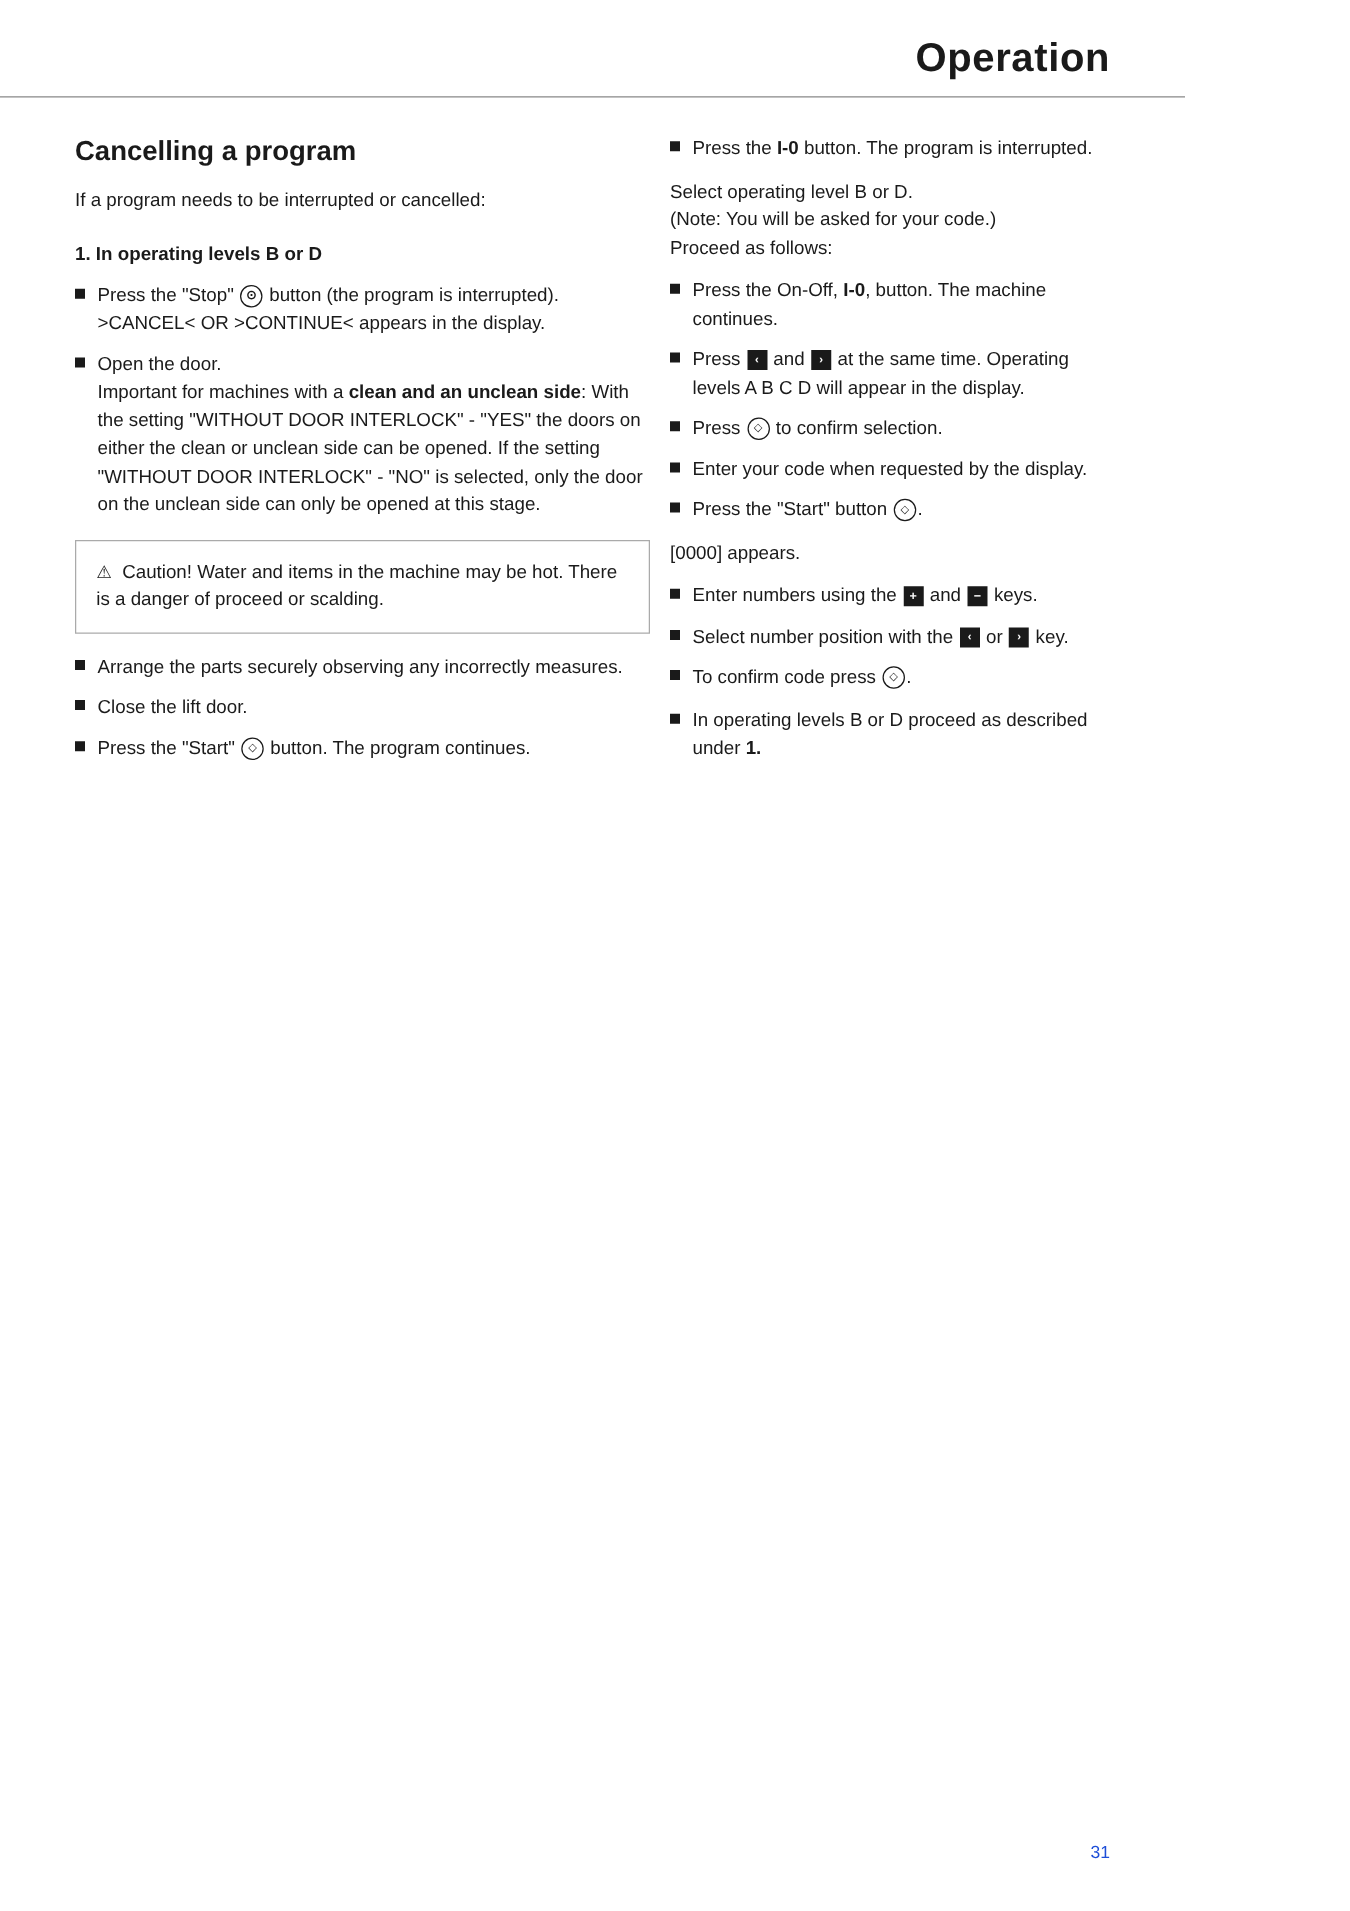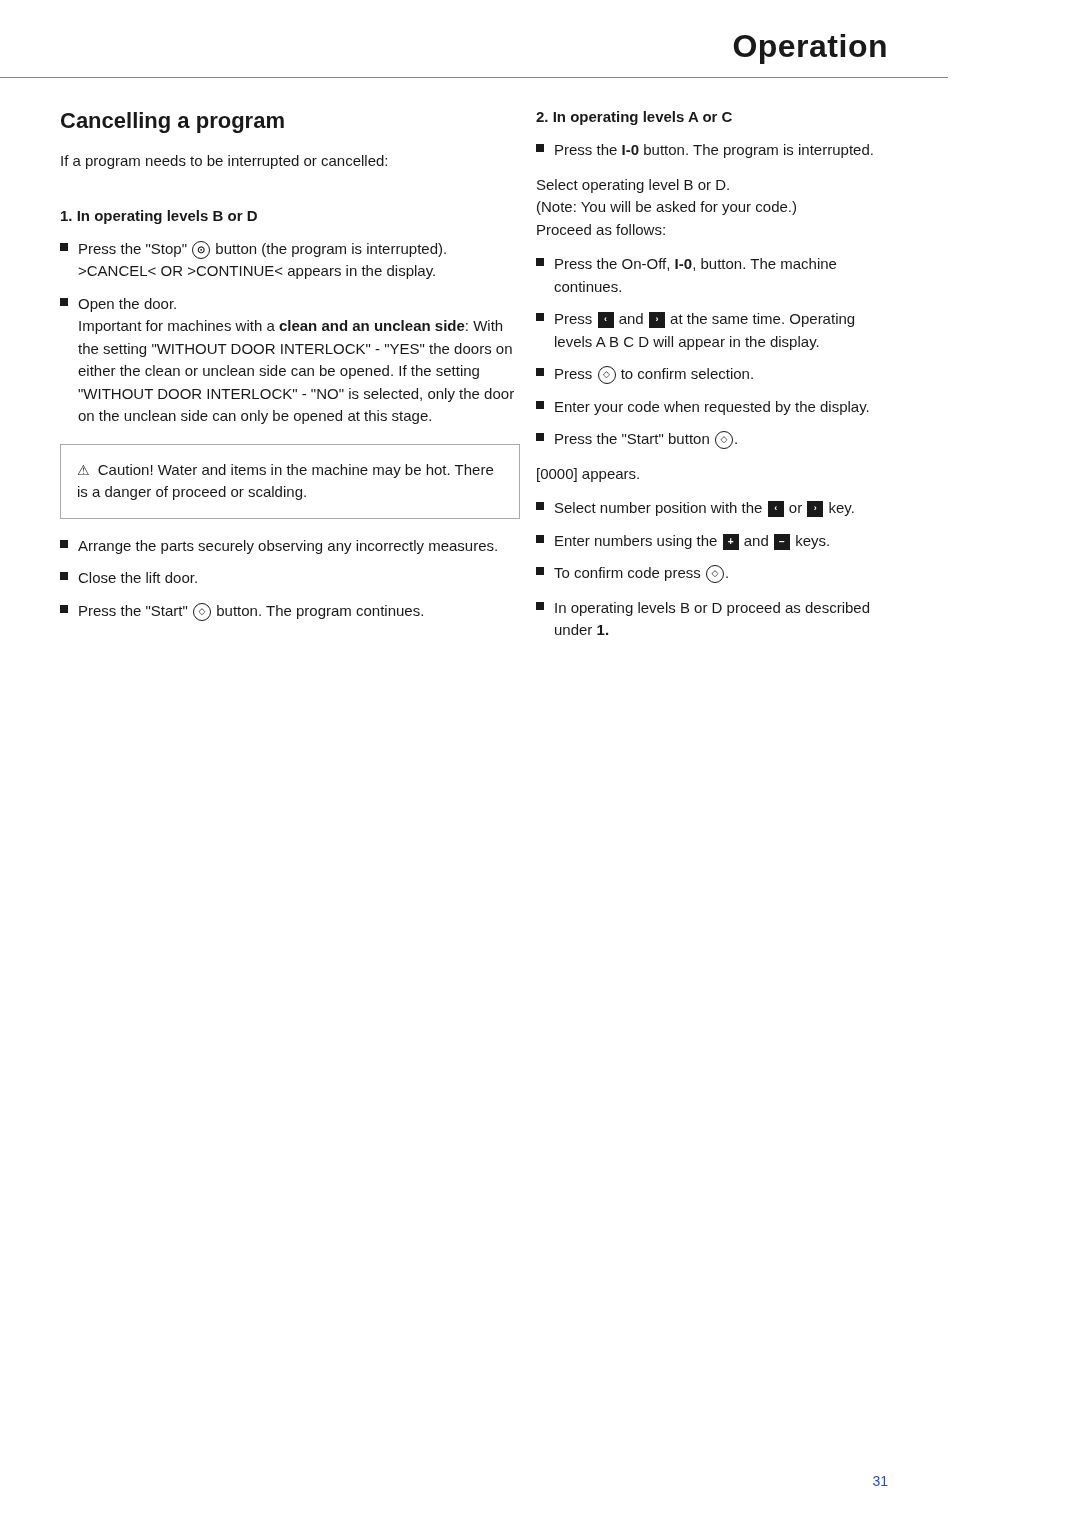--- a/index.html
+++ b/index.html
@@ -67,21 +67,21 @@
     .subsection-heading {
       font-size: 15px;
       font-weight: bold;
       margin-bottom: 14px;
       color: #1a1a1a;
     }
 
     .intro-text {
       font-size: 15px;
       line-height: 1.5;
-      margin-bottom: 34px;
+      margin-bottom: 22px;
       color: #1a1a1a;
     }
 
     
     .bullet-list {
       list-style: none;
       padding: 0;
       margin: 0 0 12px 0;
     }
 
@@ -276,21 +276,20 @@
           <span class="bullet-text">
             Press the "Start" <span class="icon-start">◇</span> button. The program continues.
           </span>
         </li>
       </ul>
 
     </div>
 
     <div class="right-column">
 
-      <p class="subsection-heading">2. In operating levels A or C</p>
 
       <ul class="bullet-list">
         <li>
           <span class="bullet-square"></span>
           <span class="bullet-text">
             Press the <span class="bold i0">I-0</span> button. The program is interrupted.
           </span>
         </li>
       </ul>
 
@@ -332,27 +331,27 @@
           </span>
         </li>
       </ul>
 
       <p class="plain-text">[0000] appears.</p>
 
       <ul class="bullet-list">
         <li>
           <span class="bullet-square"></span>
           <span class="bullet-text">
+            Enter numbers using the <span class="icon-plusminus">+</span> and <span class="icon-plusminus">−</span> keys.
+          </span>
+        </li>
+        <li>
+          <span class="bullet-square"></span>
+          <span class="bullet-text">
             Select number position with the <span class="icon-arrow">‹</span> or <span class="icon-arrow">›</span> key.
-          </span>
-        </li>
-        <li>
-          <span class="bullet-square"></span>
-          <span class="bullet-text">
-            Enter numbers using the <span class="icon-plusminus">+</span> and <span class="icon-plusminus">−</span> keys.
           </span>
         </li>
         <li>
           <span class="bullet-square"></span>
           <span class="bullet-text">
             To confirm code press <span class="icon-start">◇</span>.
           </span>
         </li>
       </ul>
 

